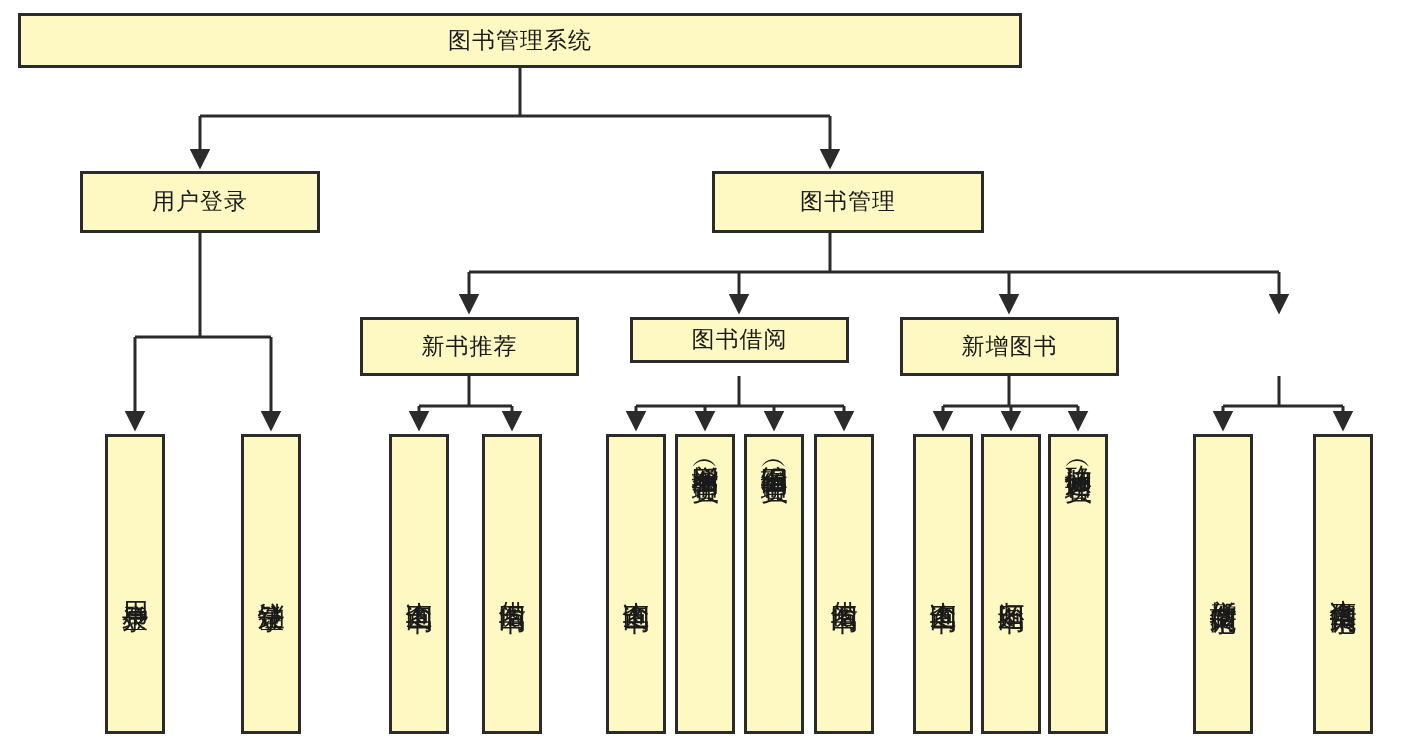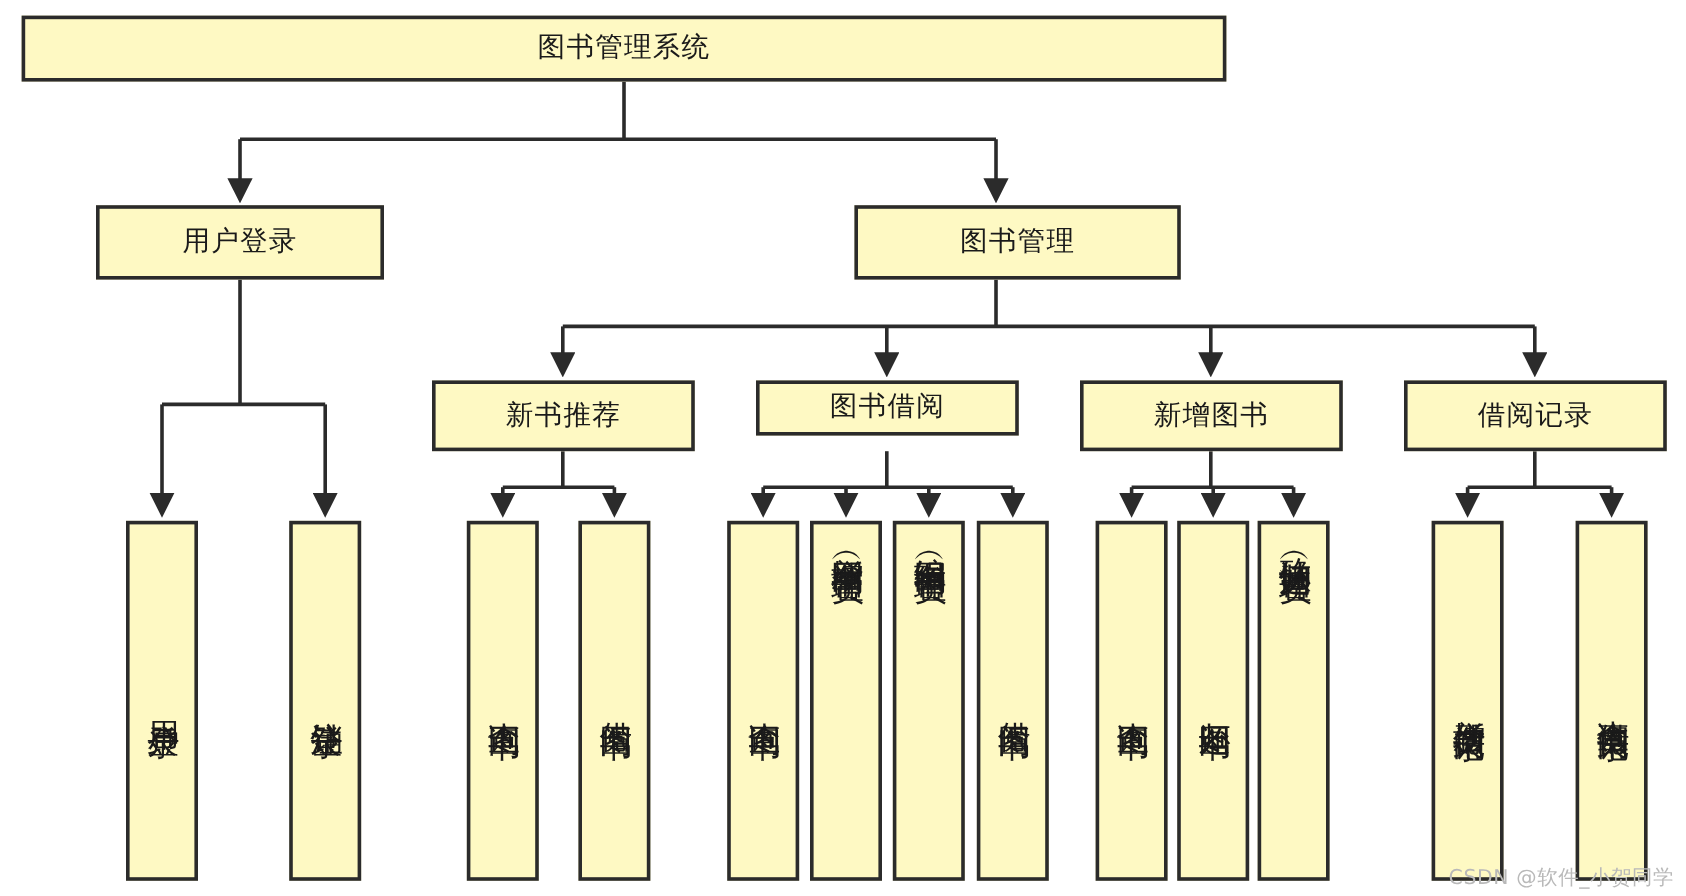--- a/index.html
+++ b/index.html
@@ -142,23 +142,20 @@
 
   <div class="node h" style="left:360px; top:317px; width:219px; height:59px;">
     <span class="label">新书推荐</span>
   </div>
   <div class="node h" style="left:630px; top:317px; width:219px; height:46px;">
     <span class="label">图书借阅</span>
   </div>
   <div class="node h" style="left:900px; top:317px; width:219px; height:59px;">
     <span class="label">新增图书</span>
   </div>
-  <div class="node h" style="left:1170px; top:317px; width:219px; height:59px;">
-    <span class="label">借阅记录</span>
-  </div>
 
   <div class="node v mid" style="left:105px; top:434px; width:60px; height:300px;">
     <span class="label">用户登录</span>
   </div>
   <div class="node v mid" style="left:241px; top:434px; width:60px; height:300px;">
     <span class="label">注销登录</span>
   </div>
 
   <div class="node v mid" style="left:389px; top:434px; width:60px; height:300px;">
     <span class="label">查询图书</span>
@@ -190,14 +187,13 @@
     <span class="label">确认归还（管理员）</span>
   </div>
 
   <div class="node v mid" style="left:1193px; top:434px; width:60px; height:300px;">
     <span class="label">新增借阅记录</span>
   </div>
   <div class="node v mid" style="left:1313px; top:434px; width:60px; height:300px;">
     <span class="label">查询借阅记录</span>
   </div>
 
-  <div id="watermark">CSDN @软件_小贺同学</div>
 </div>
 
 </body></html>

